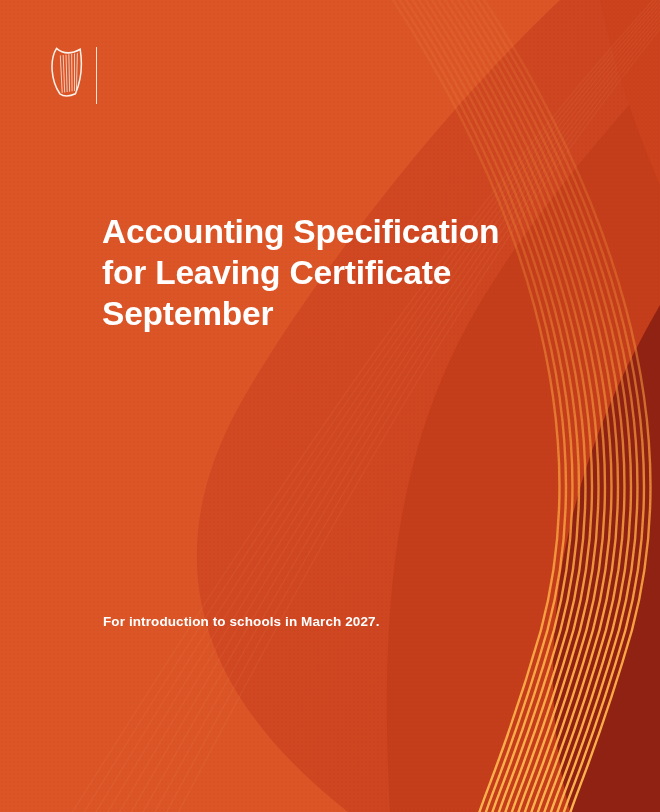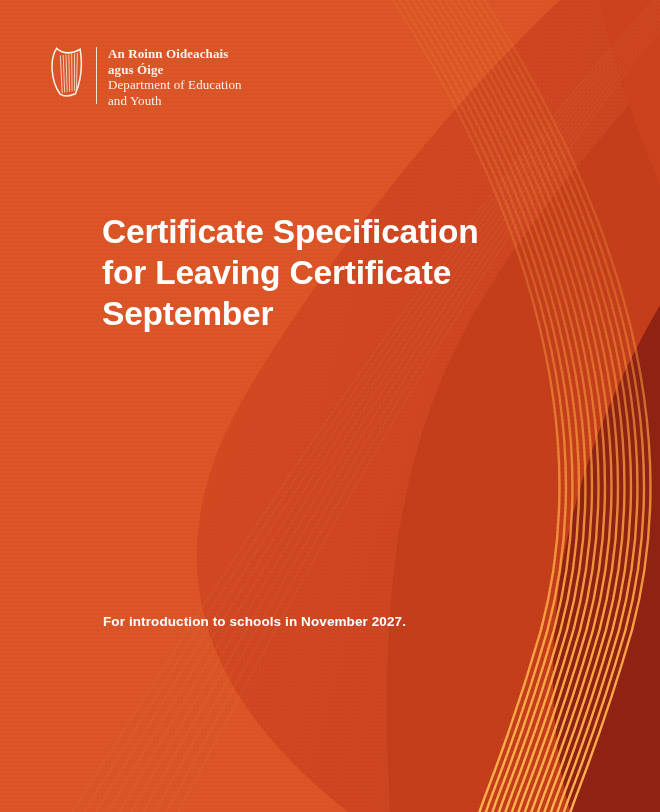--- a/index.html
+++ b/index.html
@@ -154,31 +154,25 @@
           <path d="M16,9.1 L17.6,48.6"></path>
           <path d="M19,8.7 L20.2,48.2"></path>
           <path d="M22,8.3 L22.8,47.8"></path>
           <path d="M25,7.9 L25.4,47.4"></path>
           <path d="M28,7.5 L28,47"></path>
           <path d="M31,7.1 L30,46.4"></path>
         </g>
       </svg>
     </div>
     <div class="logo-divider"></div>
-    <div class="dept">
-      <div class="b">An Roinn Oideachais</div>
-      <div class="b">agus Óige</div>
-      <div>Department of Education</div>
-      <div>and Youth</div>
-    </div>
   </header>
 
   <h1 class="title">
-    <span>Certificate Specification</span><br>
+    <span>Accounting Specification</span><br>
     <span>for Leaving Certificate</span><br>
     <span>September</span>
   </h1>
 
   <div class="footnotes">
-    <p>For introduction to schools in November 2027.</p>
+    <p>For introduction to schools in March 2027.</p>
   </div>
 
 </div>
 
 </body></html>

